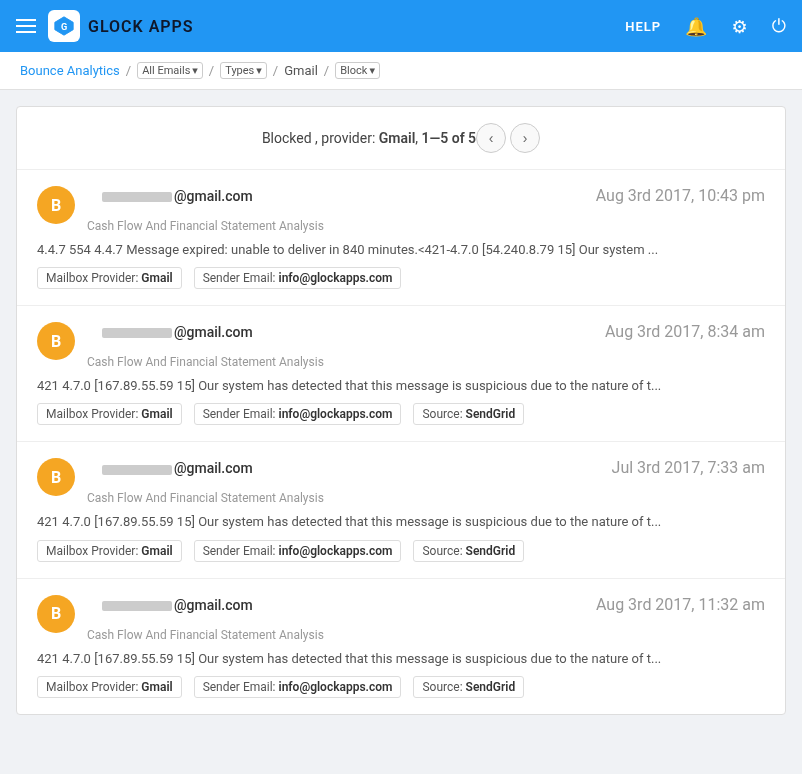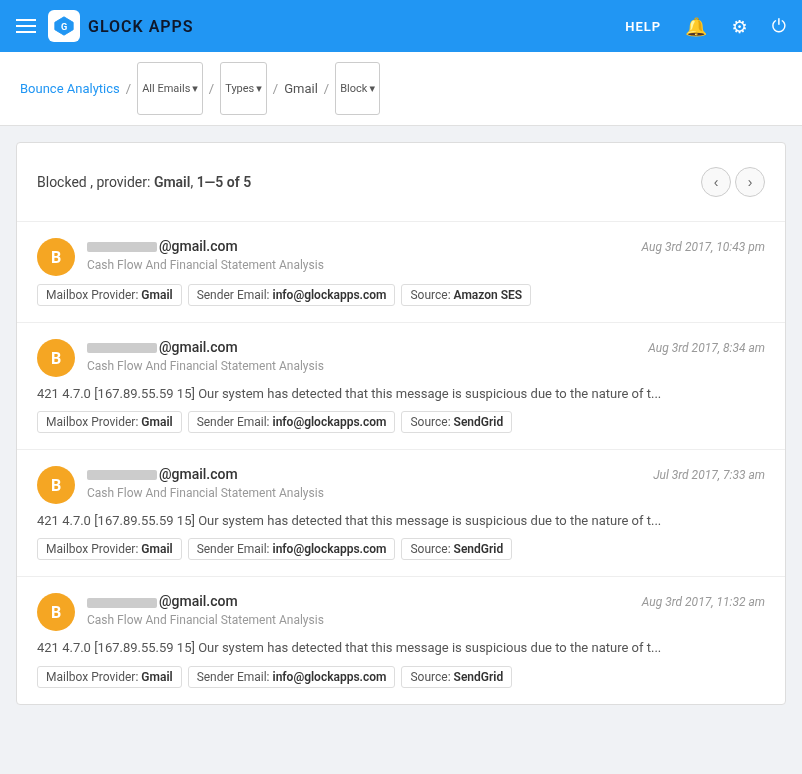--- a/index.html
+++ b/index.html
@@ -96,45 +96,45 @@
     .breadcrumb-sep {
       color: #999;
       font-size: 13px;
     }
     .breadcrumb-dropdown {
       display: inline-flex;
       align-items: center;
       gap: 2px;
       border: 1px solid #ccc;
       border-radius: 3px;
-      padding: 19px 4px;
+      padding: 1px 4px;
       cursor: pointer;
       font-size: 11px;
       color: #555;
     }
     .breadcrumb-text {
       color: #555;
       font-size: 13px;
     }
 
     
     .main-content {
       padding: 16px;
     }
     .card {
       background: white;
       border: 1px solid #ddd;
       border-radius: 4px;
       overflow: hidden;
     }
     .card-header {
-      padding: 24px 20px;
-      display: flex;
-      align-items: center;
-      justify-content: space-between;
+      padding: 16px 20px;
+      display: flex;
+      align-items: center;
+      justify-content: center;
       border-bottom: 1px solid #eee;
     }
     .card-header-title {
       font-size: 14px;
       color: #444;
     }
     .card-header-title strong {
       font-weight: 600;
     }
     .pagination-btns {
@@ -187,49 +187,49 @@
     }
     .email-addr-row {
       display: flex;
       justify-content: space-between;
       align-items: baseline;
     }
     .email-addr {
       font-size: 14px;
       color: #333;
       font-weight: 500;
+      margin-left: 15px;
     }
     .email-addr .redacted {
       display: inline-block;
       width: 70px;
       height: 10px;
       background: #ccc;
       border-radius: 2px;
       vertical-align: middle;
       margin-right: 2px;
     }
     .email-time {
-      font-size: 12px;
+      font-size: 16px;
       color: #999;
-      font-style: italic;
     }
     .email-subject {
       font-size: 12px;
       color: #999;
-      margin-top: 4px;
+      margin-top: 14px;
     }
     .email-body {
       font-size: 13px;
       color: #555;
       margin: 8px 0;
       line-height: 1.4;
     }
     .email-tags {
       display: flex;
-      gap: 6px;
+      gap: 12px;
       flex-wrap: wrap;
       margin-top: 8px;
     }
     .tag {
       border: 1px solid #ddd;
       border-radius: 3px;
       padding: 3px 8px;
       font-size: 12px;
       color: #555;
       background: white;
@@ -298,24 +298,24 @@
       <div class="email-info">
         <div class="email-addr-row">
           <span class="email-addr">
             <span class="redacted"></span>@gmail.com
           </span>
           <span class="email-time">Aug 3rd 2017, 10:43 pm</span>
         </div>
         <div class="email-subject">Cash Flow And Financial Statement Analysis</div>
       </div>
     </div>
+    <div class="email-body">4.4.7 554 4.4.7 Message expired: unable to deliver in 840 minutes.&lt;421-4.7.0 [54.240.8.79 15] Our system ...</div>
     <div class="email-tags">
             <span class="tag"><span>Mailbox Provider:</span> <strong>Gmail</strong></span>
             <span class="tag"><span>Sender Email:</span> <strong>info@glockapps.com</strong></span>
-            <span class="tag"><span>Source:</span> <strong>Amazon SES</strong></span>
           </div>
   </div>
         <div class="email-item">
     <div class="email-row1">
       <div class="avatar">B</div>
       <div class="email-info">
         <div class="email-addr-row">
           <span class="email-addr">
             <span class="redacted"></span>@gmail.com
           </span>

